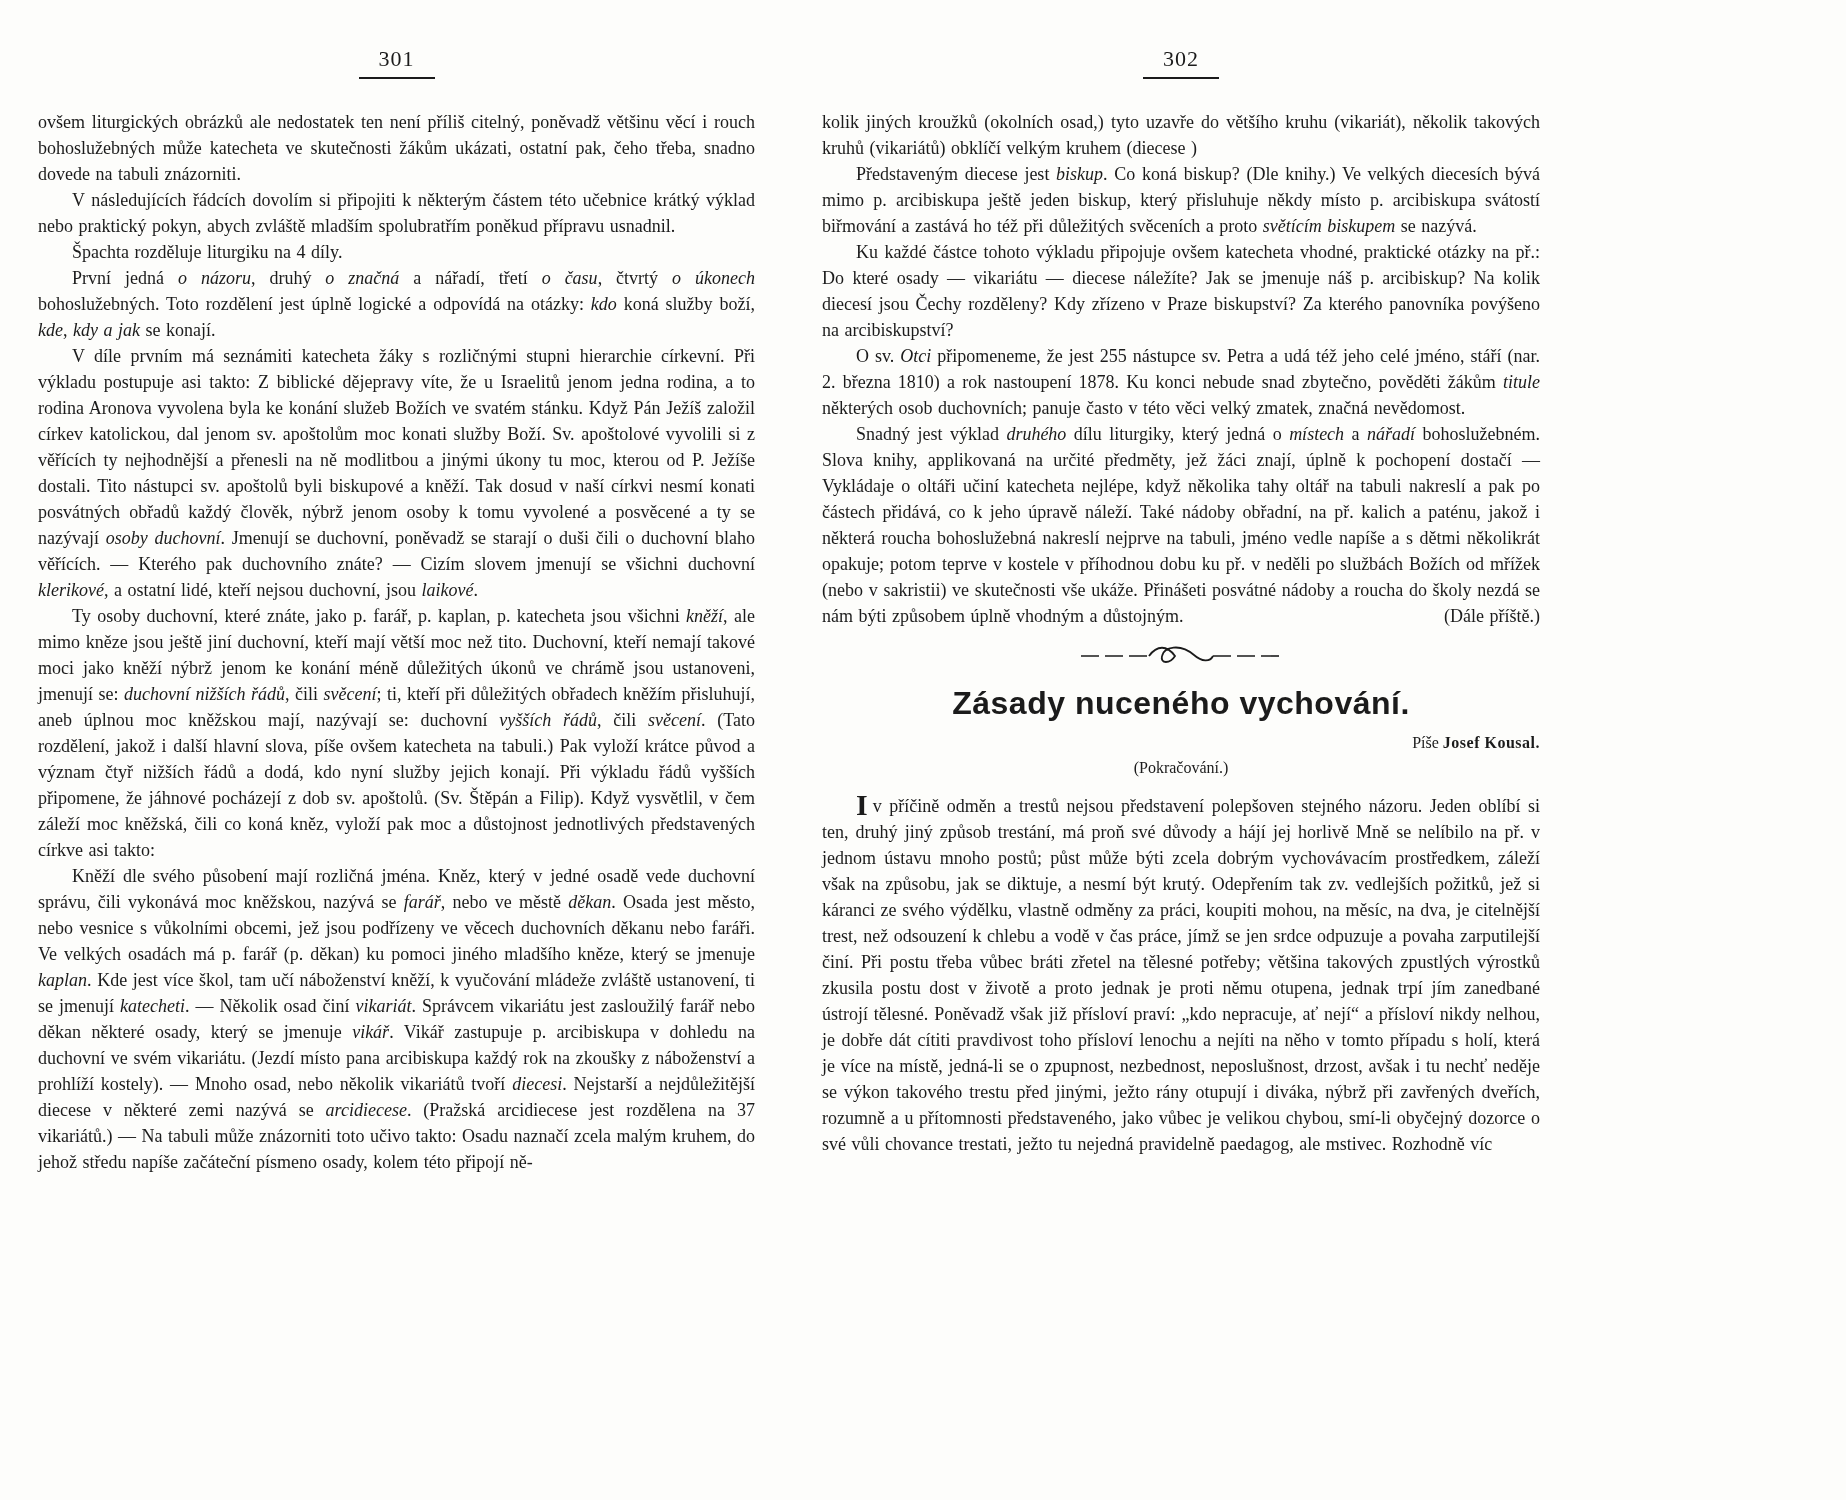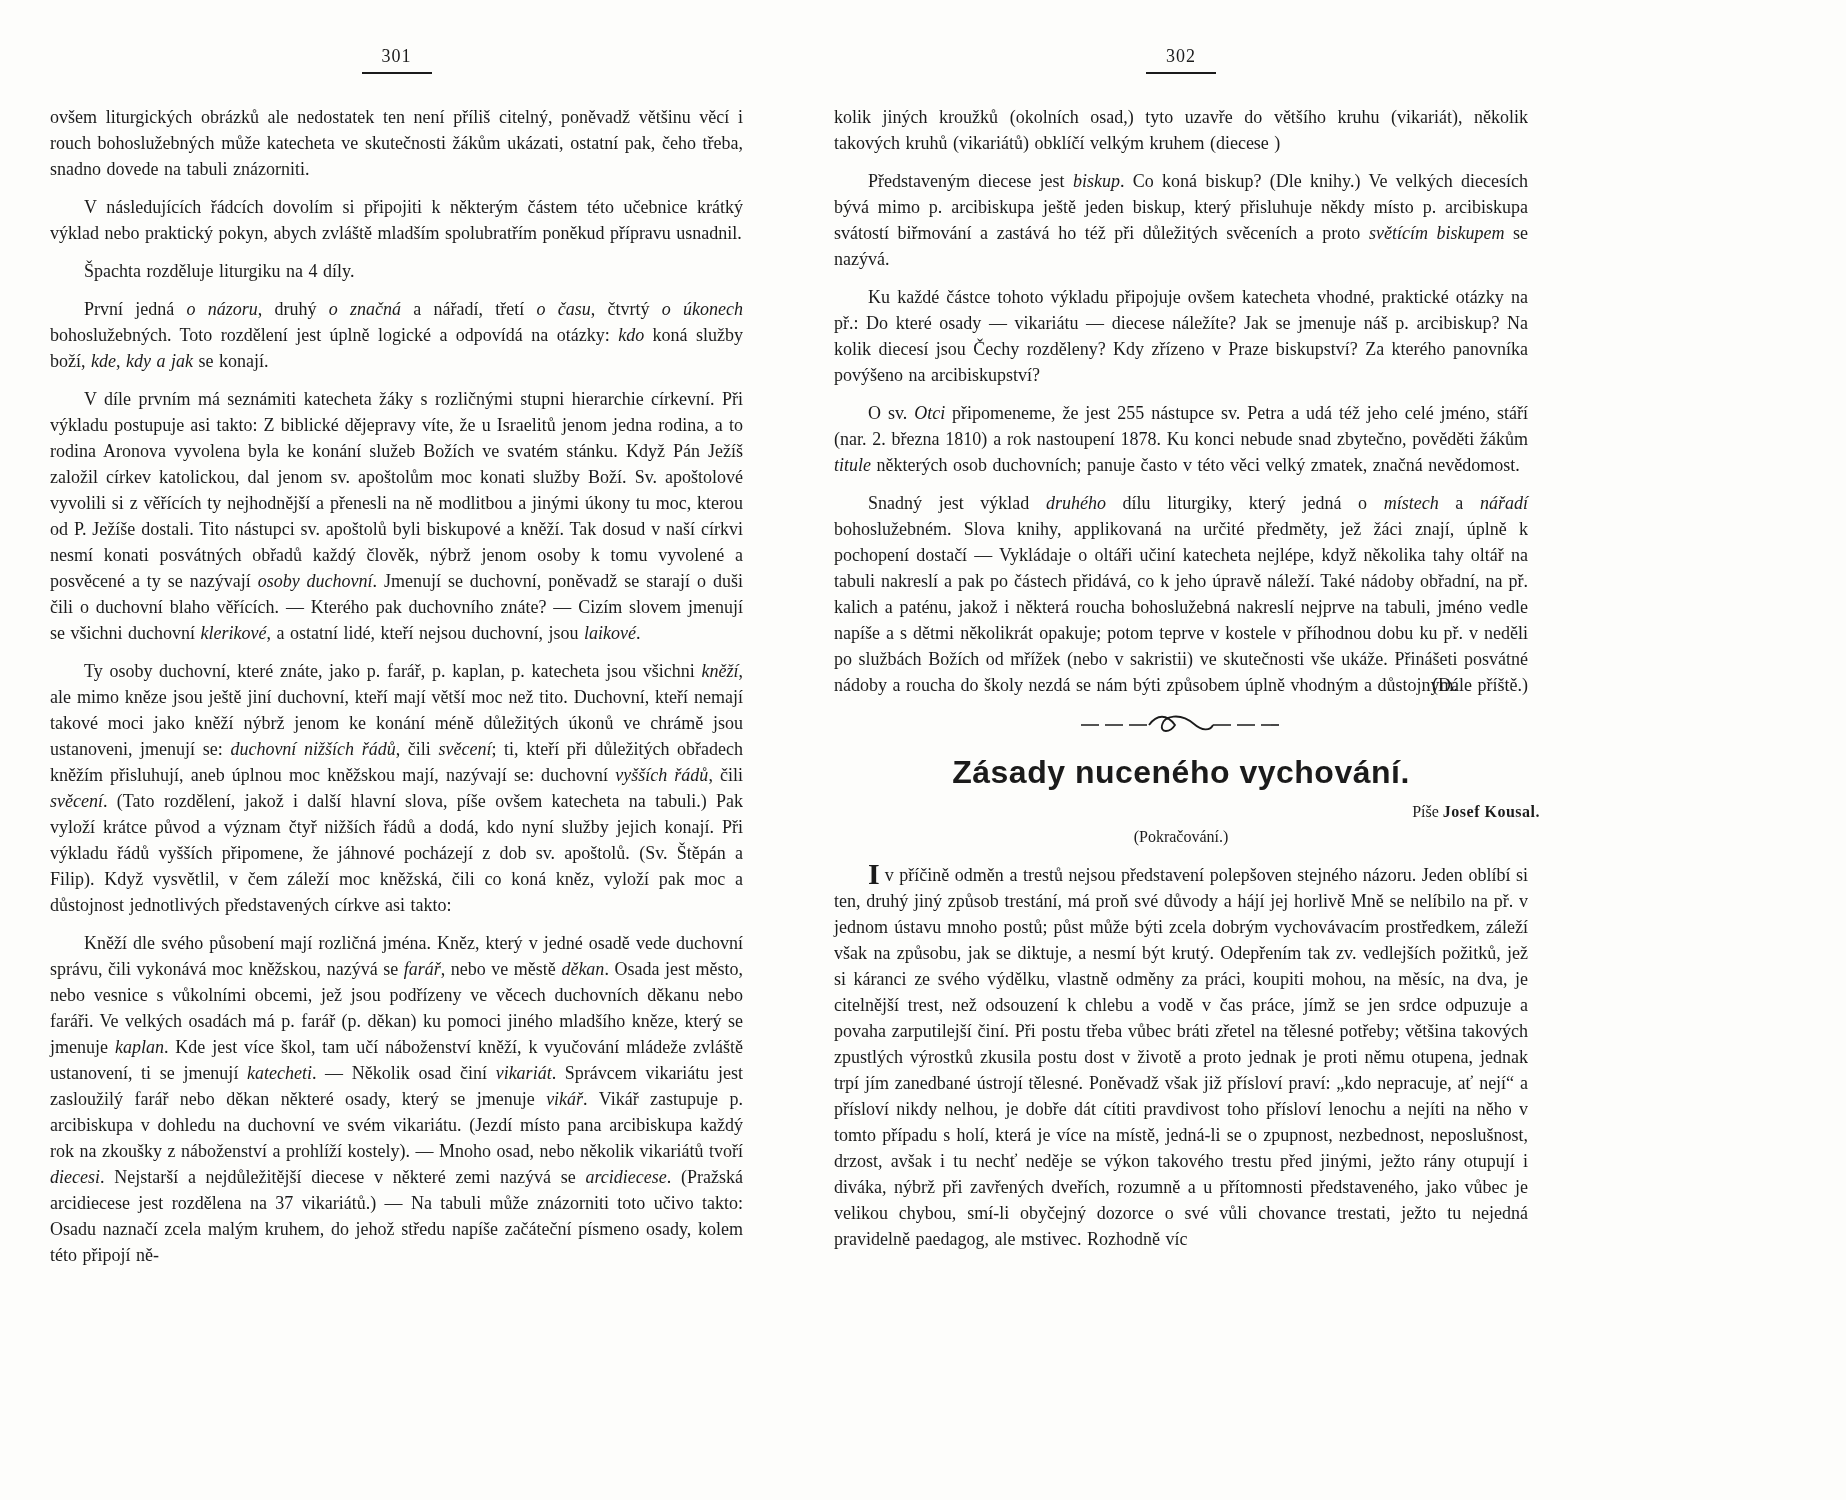--- a/index.html
+++ b/index.html
@@ -19,28 +19,28 @@
     width: 1846px;
   }
   .page { box-sizing: border-box; }
   .page-left  { margin-left: 38px;  width: 717px; }
   .page-right { margin-left: 67px;  width: 718px; }
 
   .page-number {
     width: fit-content;
     margin: 0 auto 30px auto;
     text-align: center;
-    font-size: 18px;
+    font-size: 22px;
     letter-spacing: 1px;
     border-bottom: 2px solid #1b1b1b;
     padding: 0 20px 5px 20px;
   }
 
   .page-body p.para {
-    margin: 12px;
+    margin: 0;
     text-align: justify;
     font-size: 18px;
     line-height: 26px;
     position: relative;
     word-spacing: 1px;
   }
   .page-body p.para.indent { text-indent: 34px; }
 
   .note-right {
     position: absolute;

